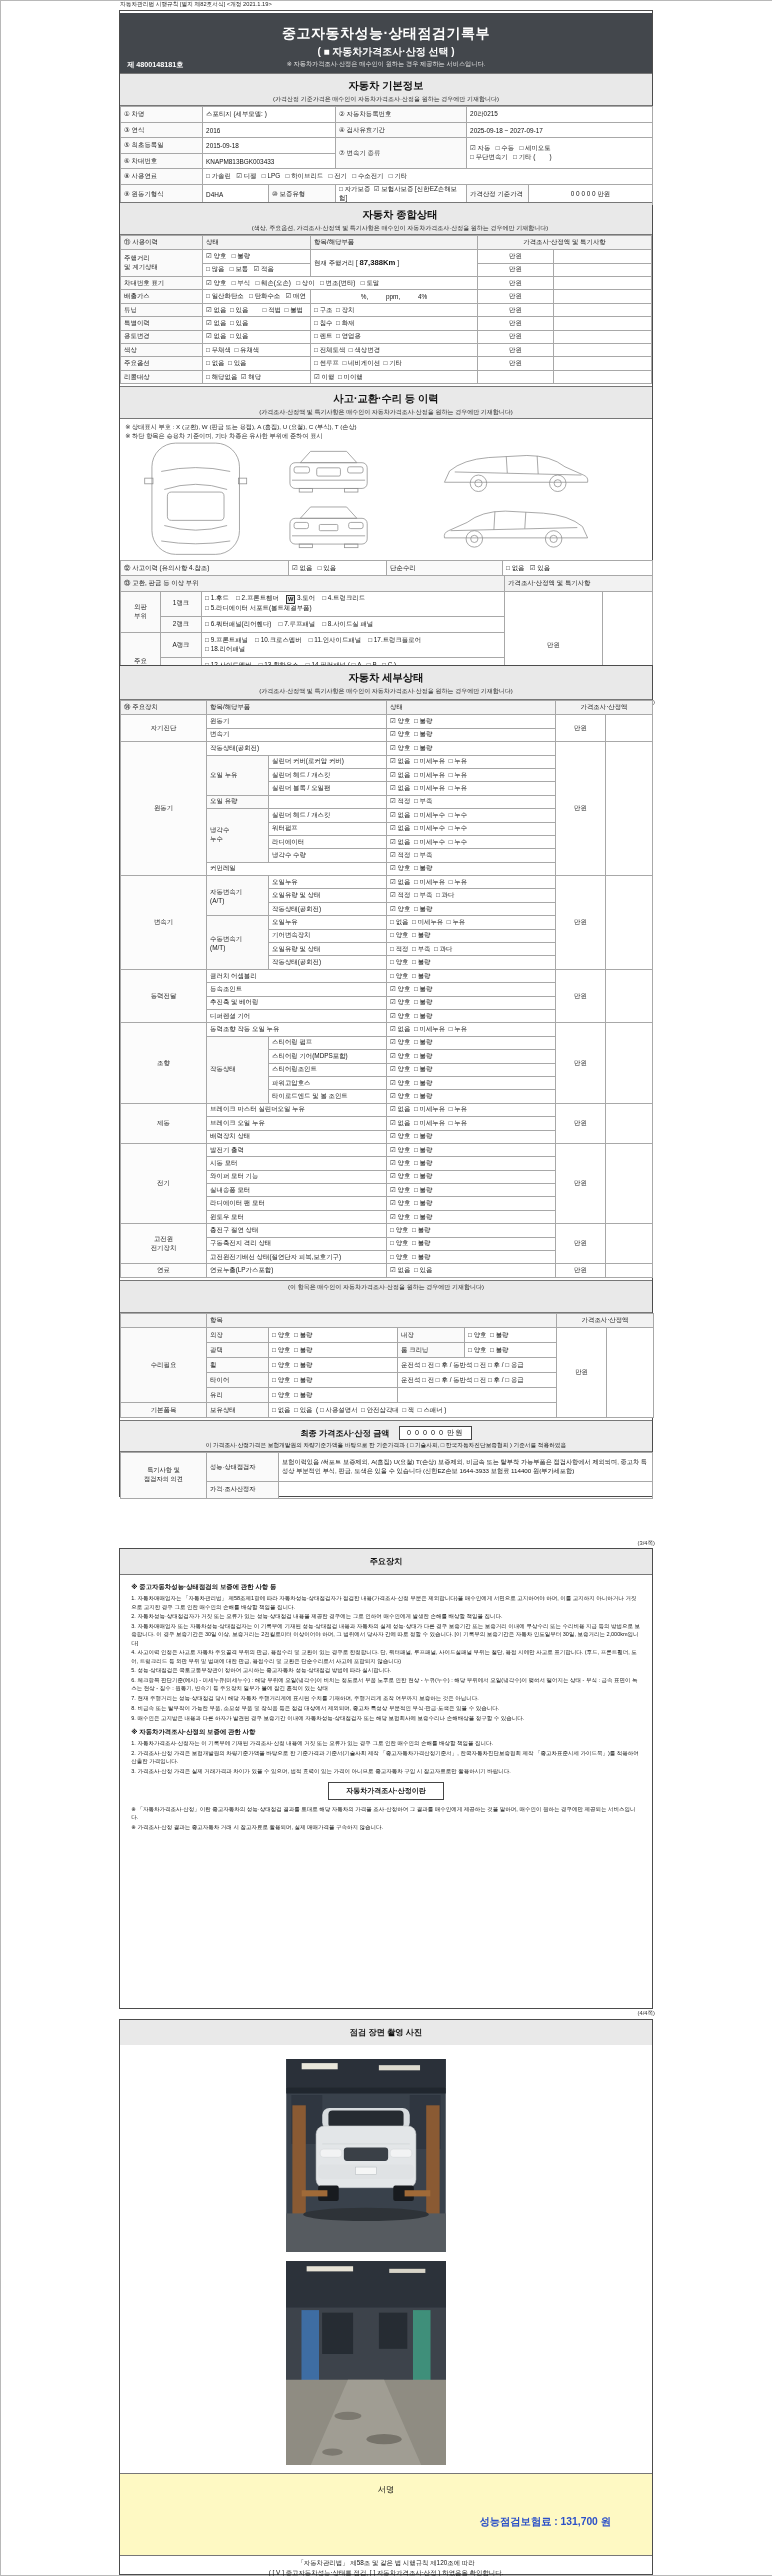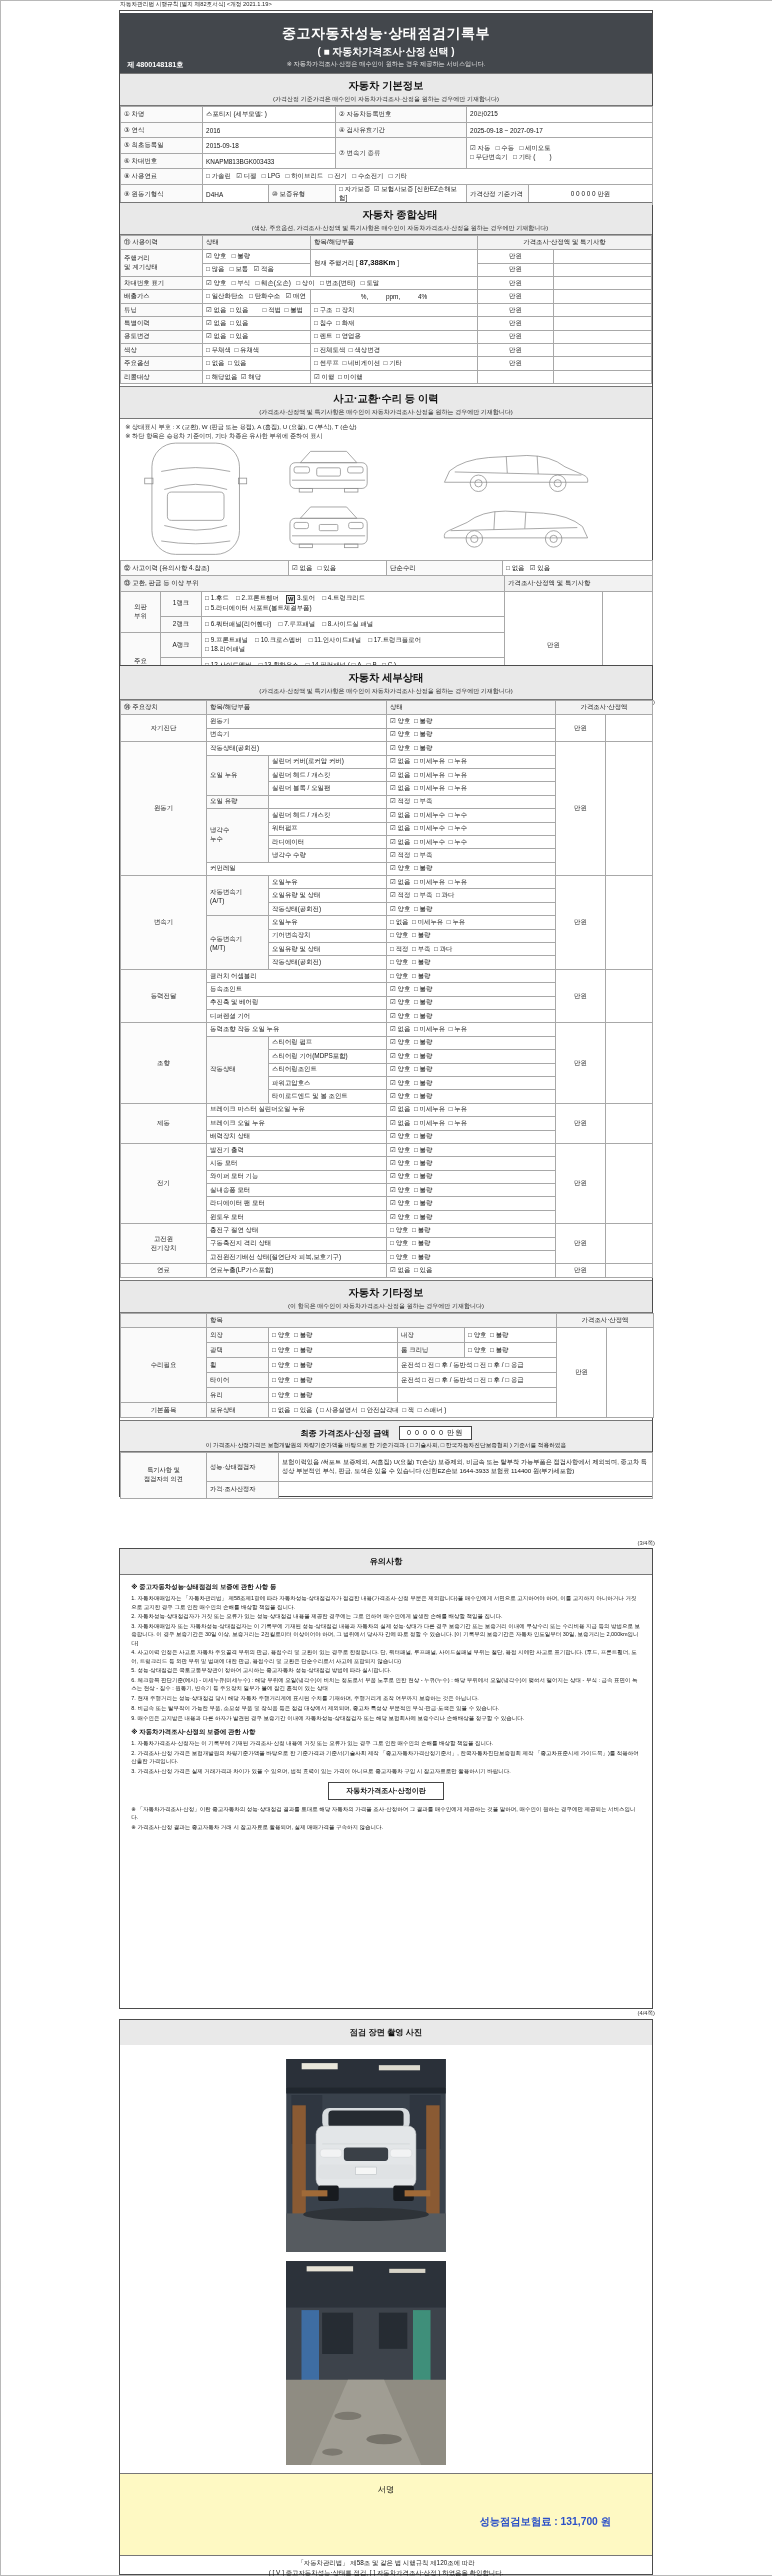--- a/index.html
+++ b/index.html
@@ -578,21 +578,20 @@
           <td class="gname" rowspan="1">연료</td>
           <td colspan="2">연료누출(LP가스포함)</td>
           <td>☑ 없음  □ 있음</td>
           <td class="price" rowspan="1">만원</td>
           <td class="note" rowspan="1"></td>
         </tr>
       </tbody>
   </table>
 
   <div class="band abs" style="top:614px;left:0;right:0;height:33px;">
-    <div class="t">자동차 기타정보</div>
     <div class="s">(이 항목은 매수인이 자동차가격조사·산정을 원하는 경우에만 기재합니다)</div>
   </div>
 
   <table class="etc abs" style="top:647px;left:0;">
     <colgroup>
         <col style="width:86px">
         <col style="width:62px">
         <col style="width:129px">
         <col style="width:67px">
         <col style="width:92px">
@@ -665,21 +664,21 @@
       <td class="lab">가격·조사산정자</td>
       <td></td>
     </tr>
   </tbody>
     </table>
 </div>
 
 <div class="marker" style="top:1540px;">(3/4쪽)</div>
 
 <div class="blk" style="top:1548px;height:461px;">
-  <div class="band16">유의사항</div>
+  <div class="band16">주요장치</div>
   <div class="nbody">
     <div class="nh">※ 중고자동차성능·상태점검의 보증에 관한 사항 등</div>
     <div id="notice-items-1">
         <div class="ni">1.  자동차매매업자는 「자동차관리법」 제58조제1항에 따라 자동차성능·상태점검자가 점검한 내용(가격조사·산정 부분은 제외합니다)을 매수인에게 서면으로 고지하여야 하며, 이를 고지하지 아니하거나 거짓으로 고지한 경우 그로 인한 매수인의 손해를 배상할 책임을 집니다.</div>
         <div class="ni">2.  자동차성능·상태점검자가 거짓 또는 오류가 있는 성능·상태점검 내용을 제공한 경우에는 그로 인하여 매수인에게 발생한 손해를 배상할 책임을 집니다.</div>
         <div class="ni">3.  자동차매매업자 또는 자동차성능·상태점검자는 이 기록부에 기재된 성능·상태점검 내용과 자동차의 실제 성능·상태가 다른 경우 보증기간 또는 보증거리 이내에 무상수리 또는 수리비용 지급 등의 방법으로 보증합니다. 이 경우 보증기간은 30일 이상, 보증거리는 2천킬로미터 이상이어야 하며, 그 범위에서 당사자 간에 따로 정할 수 있습니다. [이 기록부의 보증기간은 자동차 인도일부터 30일, 보증거리는 2,000km입니다]</div>
         <div class="ni">4.  사고이력 인정은 사고로 자동차 주요골격 부위의 판금, 용접수리 및 교환이 있는 경우로 한정합니다. 단, 쿼터패널, 루프패널, 사이드실패널 부위는 절단, 용접 시에만 사고로 표기합니다. (후드, 프론트휀더, 도어, 트렁크리드 등 외판 부위 및 범퍼에 대한 판금, 용접수리 및 교환은 단순수리로서 사고에 포함되지 않습니다)</div>
         <div class="ni">5.  성능·상태점검은 국토교통부장관이 정하여 고시하는 중고자동차 성능·상태점검 방법에 따라 실시합니다.</div>
         <div class="ni">6.  체크항목 판단기준(예시)
       - 미세누유(미세누수) : 해당 부위에 오일(냉각수)이 비치는 정도로서 부품 노후로 인한 현상

